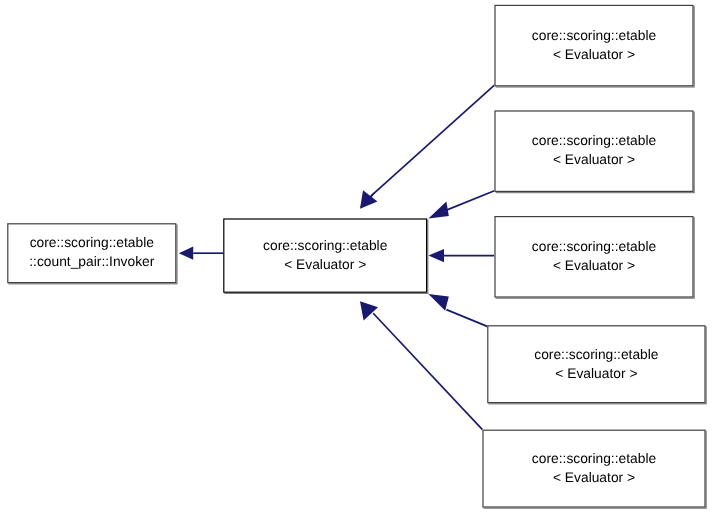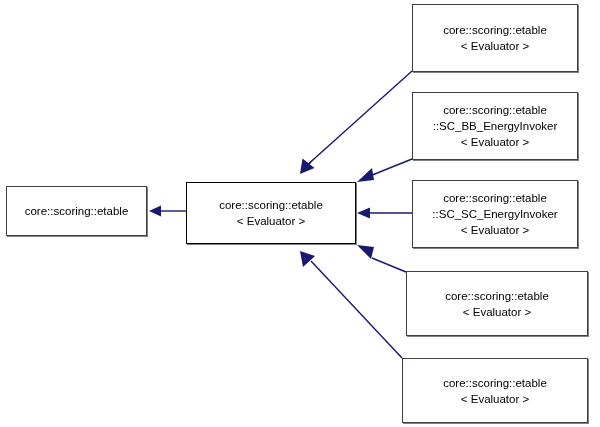--- a/index.html
+++ b/index.html
@@ -85,41 +85,40 @@
     </g>
 
     <g>
       <line x1="402" y1="358" x2="311" y2="261" stroke="#191970" stroke-width="1.4"></line>
       <polygon points="300,251 315,256 303,267" fill="#191970"></polygon>
     </g>
   </svg>
 
   <div class="node" style="left:6px; top:186px; width:141px; height:50px;">
     <div class="line">core::scoring::etable</div>
+    <div class="line">::count_pair::Invoker</div>
   </div>
 
   <div class="node center" style="left:186px; top:182px; width:170px; height:62px;">
     <div class="line">core::scoring::etable</div>
     <div class="line">&lt; Evaluator &gt;</div>
   </div>
 
   <div class="node" style="left:412px; top:4px; width:166px; height:68px;">
     <div class="line">core::scoring::etable</div>
     <div class="line">&lt; Evaluator &gt;</div>
   </div>
 
   <div class="node" style="left:412px; top:92px; width:166px; height:68px;">
     <div class="line">core::scoring::etable</div>
-    <div class="line">::SC_BB_EnergyInvoker</div>
     <div class="line">&lt; Evaluator &gt;</div>
   </div>
 
   <div class="node" style="left:412px; top:180px; width:166px; height:68px;">
     <div class="line">core::scoring::etable</div>
-    <div class="line">::SC_SC_EnergyInvoker</div>
     <div class="line">&lt; Evaluator &gt;</div>
   </div>
 
   <div class="node" style="left:406px; top:271px; width:182px; height:65px;">
     <div class="line">core::scoring::etable</div>
     <div class="line">&lt; Evaluator &gt;</div>
   </div>
 
   <div class="node" style="left:402px; top:358px; width:186px; height:65px;">
     <div class="line">core::scoring::etable</div>

